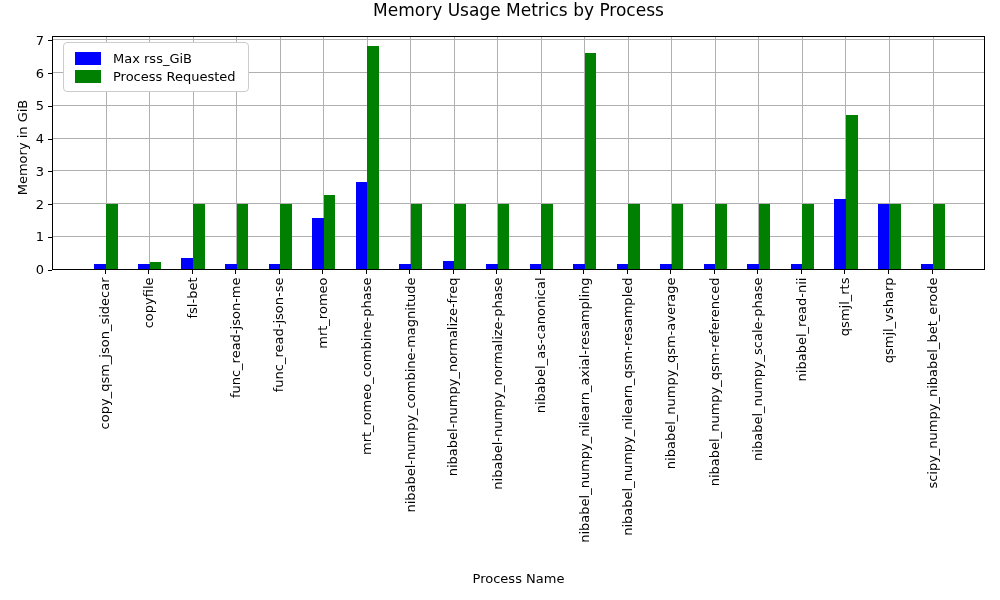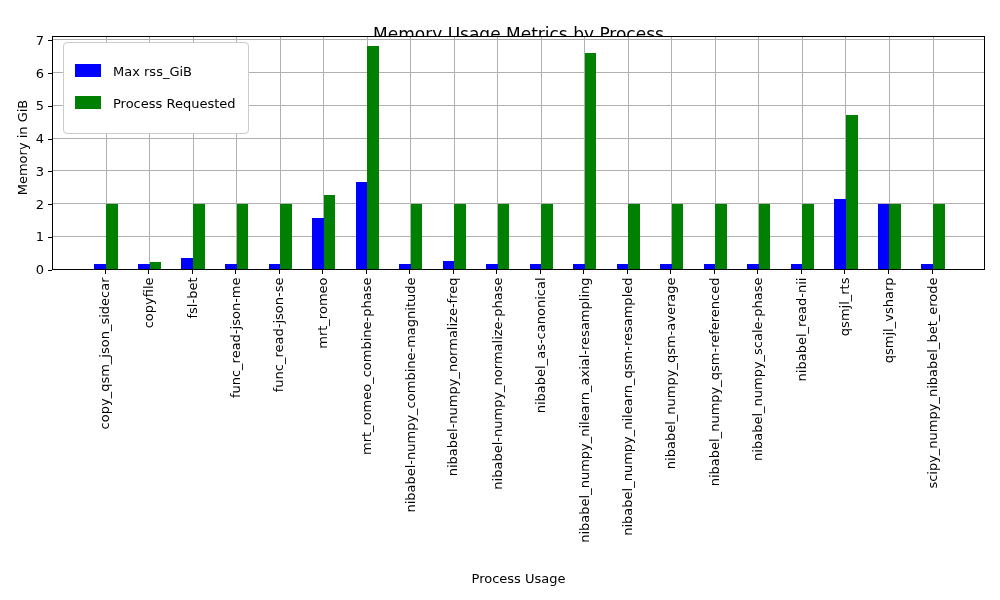--- a/index.html
+++ b/index.html
@@ -11,21 +11,21 @@
   #figure {
     position: relative;
     width: 1000px;
     height: 600px;
     background: #ffffff;
     overflow: hidden;
     color: #000000;
   }
   #chart-title {
     position: absolute;
-    left: 52px; top: 24px; width: 933px;
+    left: 52px; top: 0; width: 933px;
     text-align: center;
     font-size: 17px;
     color: #000000;
   }
   #y-axis-label {
     position: absolute;
     left: -78px; top: 140px; width: 200px;
     text-align: center;
     font-size: 13px;
     line-height: 15px;
@@ -89,23 +89,23 @@
     width: 186px;
     box-sizing: border-box;
     background: #ffffff;
     border: 1px solid #cccccc;
     border-radius: 4px;
     padding: 5px 11px;
     z-index: 3;
   }
   .legend-row {
     display: flex;
-    align-items: flex-start;
+    align-items: center;
     height: 16px;
-    margin: 16px 0;
+    margin: 2px 0;
   }
   .legend-swatch {
     display: inline-block;
     width: 26px; height: 13px;
     margin-right: 12px;
     flex: 0 0 auto;
   }
   .legend-label {
     font-size: 13px;
     white-space: nowrap;
@@ -256,15 +256,15 @@
       <div class="tick" style="left: 800.921px; top: 270px; width: 1px; height: 4px;"></div>
       <div class="x-tick-label" style="right: 198.579px; top: 269.5px;">nibabel_read-nii</div>
       <div class="tick" style="left: 844.447px; top: 270px; width: 1px; height: 4px;"></div>
       <div class="x-tick-label" style="right: 155.053px; top: 269.5px;">qsmjl_rts</div>
       <div class="tick" style="left: 887.974px; top: 270px; width: 1px; height: 4px;"></div>
       <div class="x-tick-label" style="right: 111.526px; top: 269.5px;">qsmjl_vsharp</div>
       <div class="tick" style="left: 931.5px; top: 270px; width: 1px; height: 4px;"></div>
       <div class="x-tick-label" style="right: 68px; top: 269.5px;">scipy_numpy_nibabel_bet_erode</div>
     </div>
 
-  <div id="x-axis-label">Process Usage</div>
+  <div id="x-axis-label">Process Name</div>
 
 </div>
 
 </body></html>

